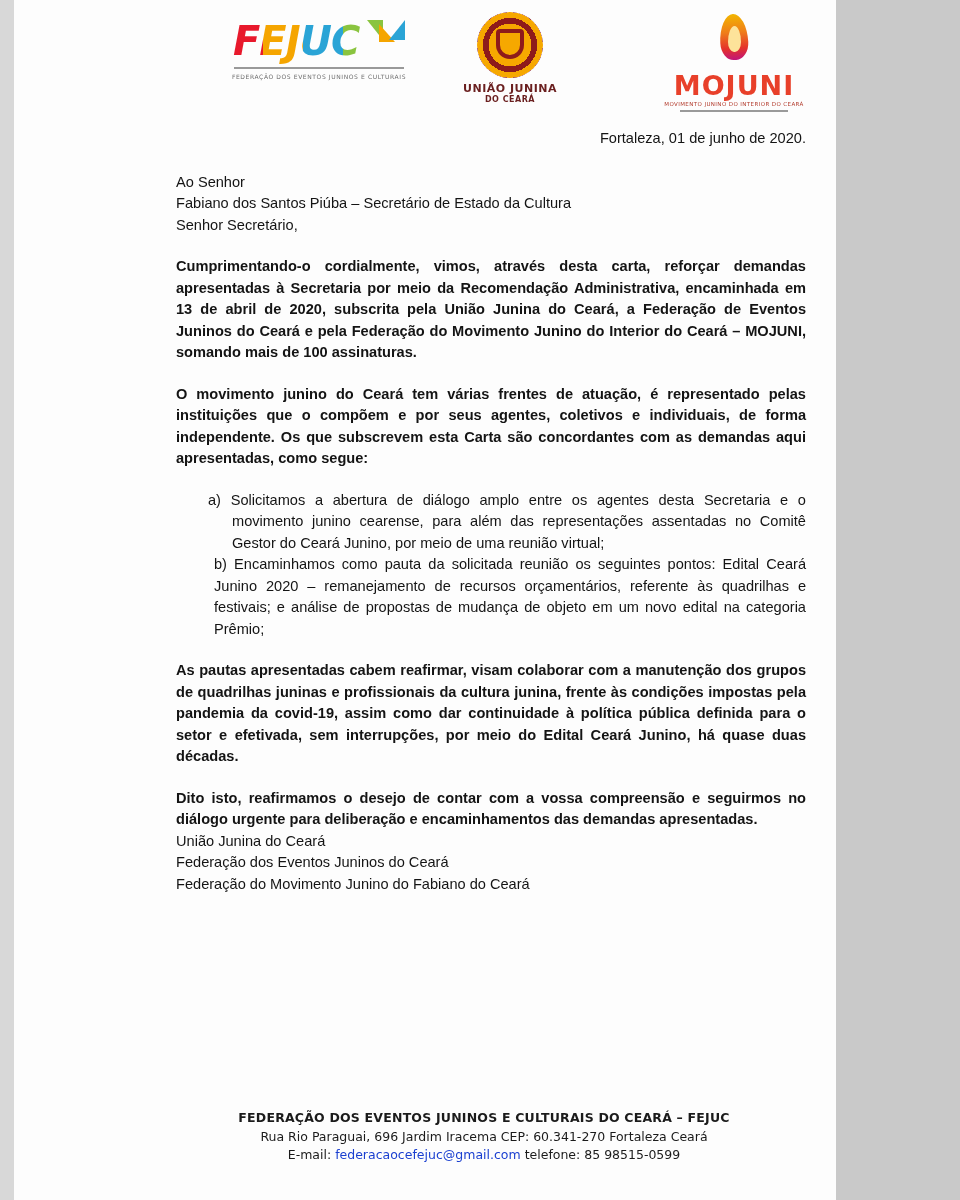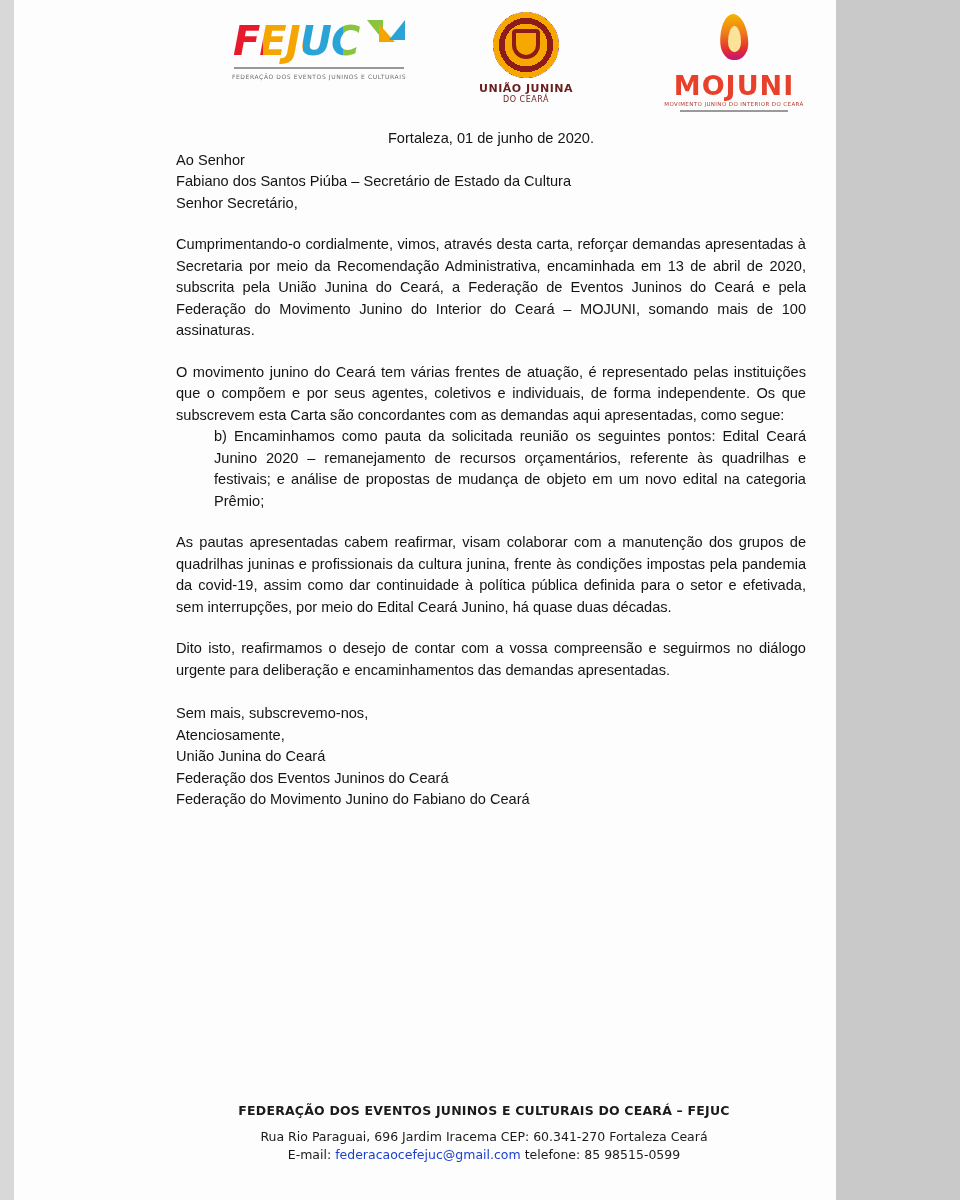--- a/index.html
+++ b/index.html
@@ -84,21 +84,21 @@
     text-align: center;
     margin-top: 4px;
   }
   .fejuc-rule {
     width: 170px; height: 2px;
     background: #999;
     margin: 3px auto 0 auto;
   }
 
   
-  .logo-uniao { left: 452px; top: 4px; width: 120px; text-align: center; }
+  .logo-uniao { left: 436px; top: 4px; width: 120px; text-align: center; }
   .sun {
     position: relative;
     width: 66px; height: 66px;
     margin: 0 auto;
     border-radius: 50%;
     background: radial-gradient(circle at 50% 50%, #f6a800 0 46%, #8e1b1b 46% 58%, #f6a800 58% 70%, #8e1b1b 70% 100%);
   }
   .sun::after {
     content: "";
     position: absolute;
@@ -111,21 +111,21 @@
   .uniao-t1 {
     font-family: "DejaVu Sans", sans-serif;
     font-weight: bold;
     font-size: 11px;
     color: #6a1f1f;
     letter-spacing: 0.5px;
     margin-top: 4px;
   }
   .uniao-t2 {
     font-family: "DejaVu Sans", sans-serif;
-    font-weight: normal;
+    font-weight: bold;
     font-size: 8px;
     color: #6a1f1f;
     letter-spacing: 0.5px;
   }
 
   
   .logo-mojuni { left: 650px; top: 4px; width: 140px; text-align: center; }
   .flame {
     position: relative;
     width: 40px; height: 56px;
@@ -169,26 +169,28 @@
     position: absolute;
     left: 162px;
     top: 128px;
     width: 630px;
     font-family: "Liberation Sans", sans-serif;
     font-size: 14.6px;
     line-height: 21.5px;
     color: #141414;
   }
   .date {
-    text-align: center;
+    text-align: right;
+    margin-bottom: 22px;
   }
   .addr-line { white-space: nowrap; }
   .para {
     text-align: justify;
     margin-top: 20px;
+    font-weight: bold;
   }
   .item-a {
     text-align: justify;
     margin-top: 20px;
     padding-left: 56px;
     text-indent: -24px;
   }
   .item-b {
     text-align: justify;
     padding-left: 38px;
@@ -200,21 +202,21 @@
   .footer {
     position: absolute;
     left: 14px;
     right: 10px;
     bottom: 38px;
     text-align: center;
     font-family: "DejaVu Sans", sans-serif;
     color: #1b1b1b;
   }
   .f-line1 { font-size: 12.5px; font-weight: bold; letter-spacing: 0.2px; }
-  .f-line2 { font-size: 12.5px; margin-top: 11px; }
+  .f-line2 { font-size: 12.5px; margin-top: 4px; }
   .f-line3 { font-size: 12.5px; margin-top: 3px; }
   .f-mail {
     color: #1a3fd0;
   }
 </style>
 </head>
 <body>
 
 <div class="page">
   <div class="edge-left"></div>
@@ -259,29 +261,26 @@
 
       <div class="date">Fortaleza, 01 de junho de 2020.</div>
 
       <div class="addr-line">Ao Senhor</div>
       <div class="addr-line">Fabiano dos Santos Piúba – Secretário de Estado da Cultura</div>
       <div class="addr-line">Senhor Secretário,</div>
 
       <div class="para">Cumprimentando-o cordialmente, vimos, através desta carta, reforçar demandas apresentadas à Secretaria por meio da Recomendação Administrativa, encaminhada em 13 de abril de 2020, subscrita pela União Junina do Ceará, a Federação de Eventos Juninos do Ceará e pela Federação do Movimento Junino do Interior do Ceará – MOJUNI, somando mais de 100 assinaturas.</div>
       <div class="para">O movimento junino do Ceará tem várias frentes de atuação, é representado pelas instituições que o compõem e por seus agentes, coletivos e individuais, de forma independente. Os que subscrevem esta Carta são concordantes com as demandas aqui apresentadas, como segue:</div>
 
+      <div class="item-a">a) Solicitamos a abertura de diálogo amplo entre os agentes desta Secretaria e o movimento junino cearense, para além das representações assentadas no Comitê Gestor do Ceará Junino, por meio de uma reunião virtual;</div>
       <div class="item-b">b) Encaminhamos como pauta da solicitada reunião os seguintes pontos: Edital Ceará Junino 2020 – remanejamento de recursos orçamentários, referente às quadrilhas e festivais; e análise de propostas de mudança de objeto em um novo edital na categoria Prêmio;</div>
 
       <div class="para">As pautas apresentadas cabem reafirmar, visam colaborar com a manutenção dos grupos de quadrilhas juninas e profissionais da cultura junina, frente às condições impostas pela pandemia da covid-19, assim como dar continuidade à política pública definida para o setor e efetivada, sem interrupções, por meio do Edital Ceará Junino, há quase duas décadas.</div>
       <div class="para">Dito isto, reafirmamos o desejo de contar com a vossa compreensão e seguirmos no diálogo urgente para deliberação e encaminhamentos das demandas apresentadas.</div>
 
-      <div class="block">
-        <div>Sem mais, subscrevemo-nos,</div>
-        <div>Atenciosamente,</div>
-      </div>
 
       <div class="sig">
         <div>União Junina do Ceará</div>
         <div>Federação dos Eventos Juninos do Ceará</div>
         <div>Federação do Movimento Junino do Fabiano do Ceará</div>
       </div>
 
     </div>
 
     <div class="footer">

